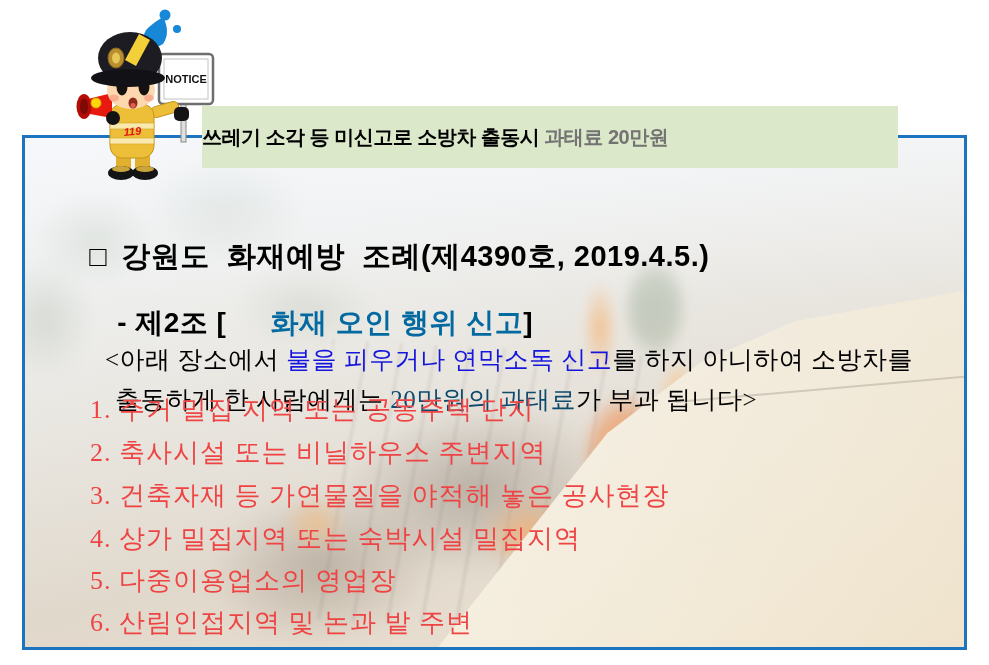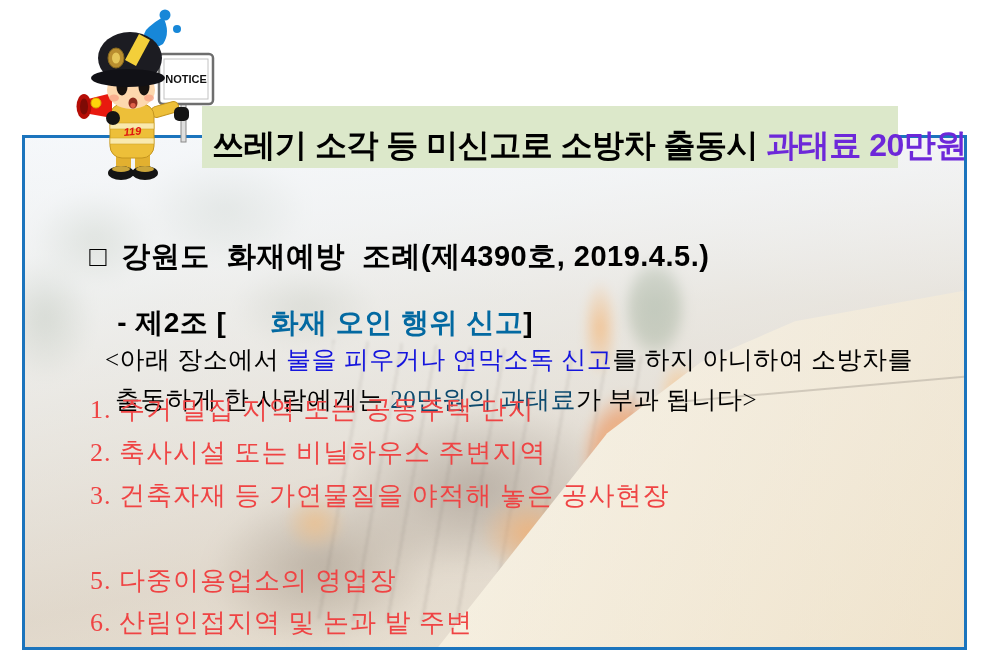--- a/index.html
+++ b/index.html
@@ -33,25 +33,25 @@
         radial-gradient(70px 55px at 505px 395px,#f0882a 0%,rgba(240,136,42,0) 72%),
         radial-gradient(45px 40px at 290px 385px,#e8a050 0%,rgba(232,160,80,0) 70%),
         radial-gradient(30px 45px at 655px 255px,#ff9e30 0%,rgba(255,158,48,0) 75%);}
   .road{inset:0;background:linear-gradient(115deg,#e8dbc0 0%,#f5eedd 45%,#ead9ba 100%);
       clip-path:polygon(44% 100%,62% 58%,72% 44%,82% 36%,100% 30%,100% 100%);}
   .road-line{left:650px;top:250px;width:300px;height:2px;background:#6e6250;opacity:.45;transform:rotate(-5deg);}
   .haze{inset:0;background:linear-gradient(180deg,rgba(248,250,253,.72) 0%,rgba(246,246,244,.45) 32%,rgba(250,248,242,.32) 100%);}
 
   
   .banner{position:absolute;left:202px;top:106px;width:696px;height:62px;background:#dce8ca;
-          display:flex;align-items:flex-end;padding-left:10px;box-sizing:border-box;
-          font-size:32px;font-weight:700;letter-spacing:-.5px;color:#000;white-space:pre;z-index:3;}
+          display:flex;align-items:center;box-sizing:border-box;
+          font-size:20px;font-weight:700;letter-spacing:-.5px;color:#000;white-space:pre;z-index:3;}
   .banner .wavy{text-decoration-style:wavy;text-decoration-color:#e03c31;
                 text-decoration-thickness:2px;text-underline-offset:5px;}
-  .banner .red{color:#6d28d9;}
+  .banner .red{color:#737373;}
 
   
   .txt{position:absolute;z-index:2;white-space:pre;color:#000;}
   .heading{left:55px;top:204px;font-size:29px;font-weight:700;letter-spacing:.5px;}
   .heading .bullet{font-weight:400;margin-right:14px;}
   .subheading{left:84px;top:272px;font-size:28px;font-weight:700;letter-spacing:.5px;}
   .subheading .red{color:#0369a1;margin-left:44px;}
   .bodyline{font-family:"Liberation Serif",serif;font-size:25px;letter-spacing:.5px;}
   .line1{left:78px;top:315px;}
   .line2{left:88px;top:355px;}
@@ -95,20 +95,21 @@
   <div class="txt bodyline line1">
     <span>&lt;아래 장소에서 </span><span class="blue">불을 피우거나 연막소독 신고</span><span>를 하지 아니하여 소방차를</span>
   </div>
   <div class="txt bodyline line2">
     <span>출동하게 한 사람에게는 </span><span class="red">20만원의 과태료</span><span>가 부과 됩니다&gt;</span>
   </div>
 
   <div class="list-item" style="top:392px">1. 주거 밀집 지역 또는 공동주택 단지</div>
   <div class="list-item" style="top:435px">2. 축사시설 또는 비닐하우스 주변지역</div>
   <div class="list-item" style="top:478px">3. 건축자재 등 가연물질을 야적해 놓은 공사현장</div>
+  <div class="list-item" style="top:521px">4. 상가 밀집지역 또는 숙박시설 밀집지역</div>
   <div class="list-item" style="top:563px">5. 다중이용업소의 영업장</div>
   <div class="list-item" style="top:605px">6. 산림인접지역 및 논과 밭 주변</div>
 
   <svg class="mascot" viewBox="0 0 142 180">
 
     <circle cx="89" cy="11" r="5.5" fill="#1787d8"></circle>
     <circle cx="101" cy="25" r="4" fill="#1787d8"></circle>
     <path d="M87,13 Q95,28 87,40 Q77,47 70,38 Q65,29 73,23 Q80,17 87,13 Z" fill="#1787d8"></path>
 
     <rect x="105" y="98" width="5" height="40" fill="#dedede" stroke="#8a8a8a" stroke-width="1"></rect>

